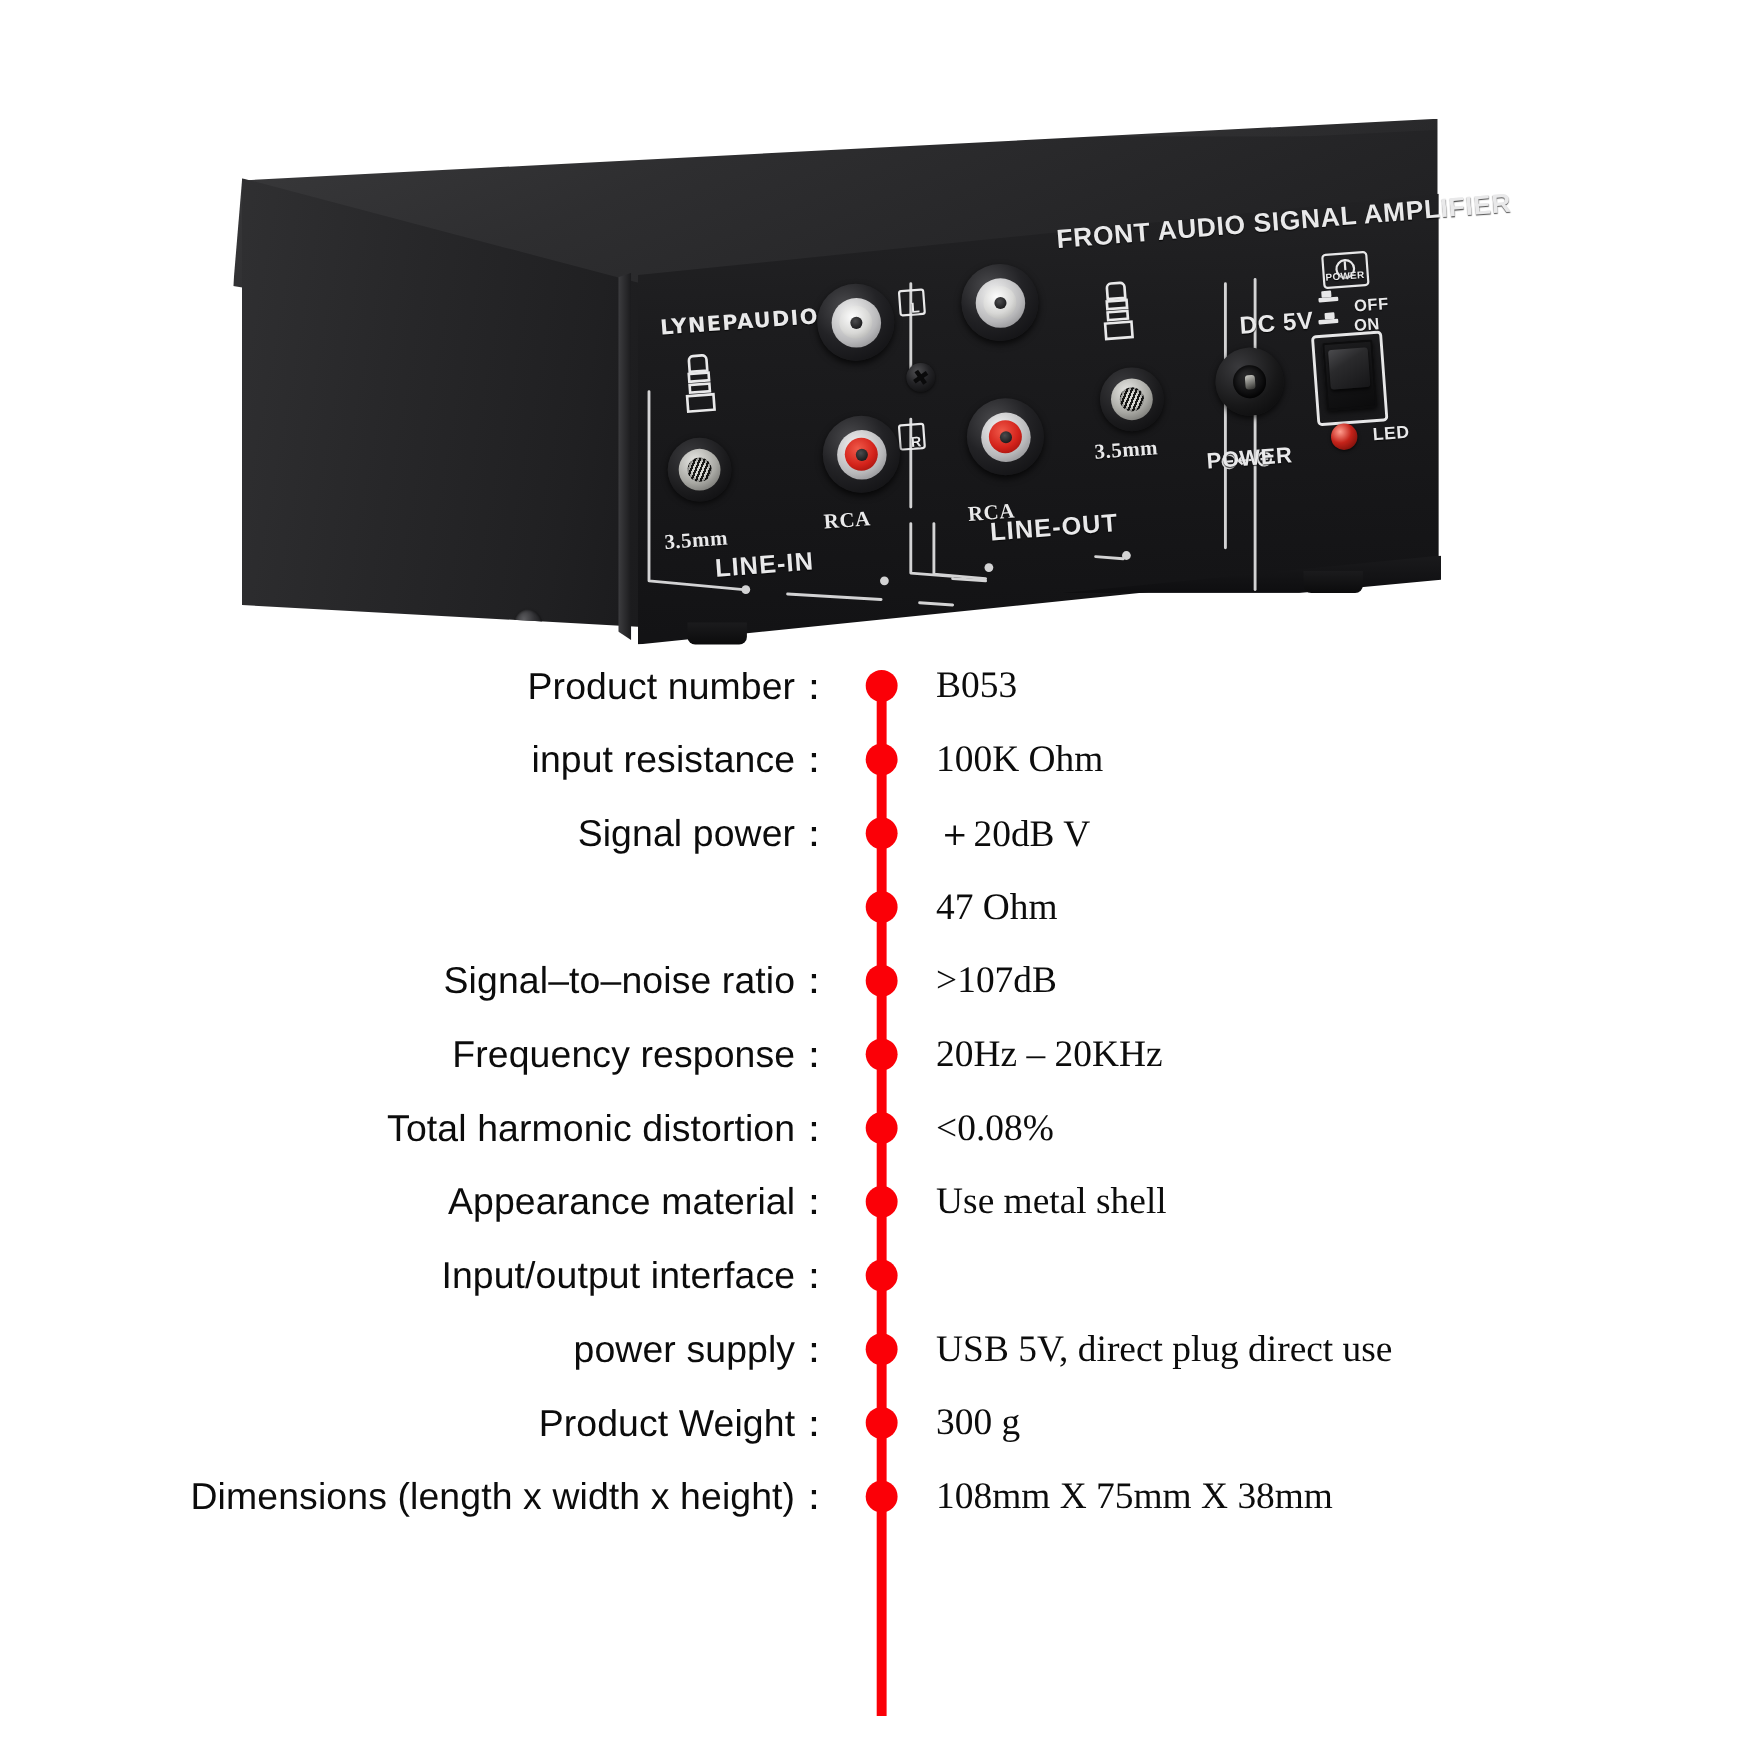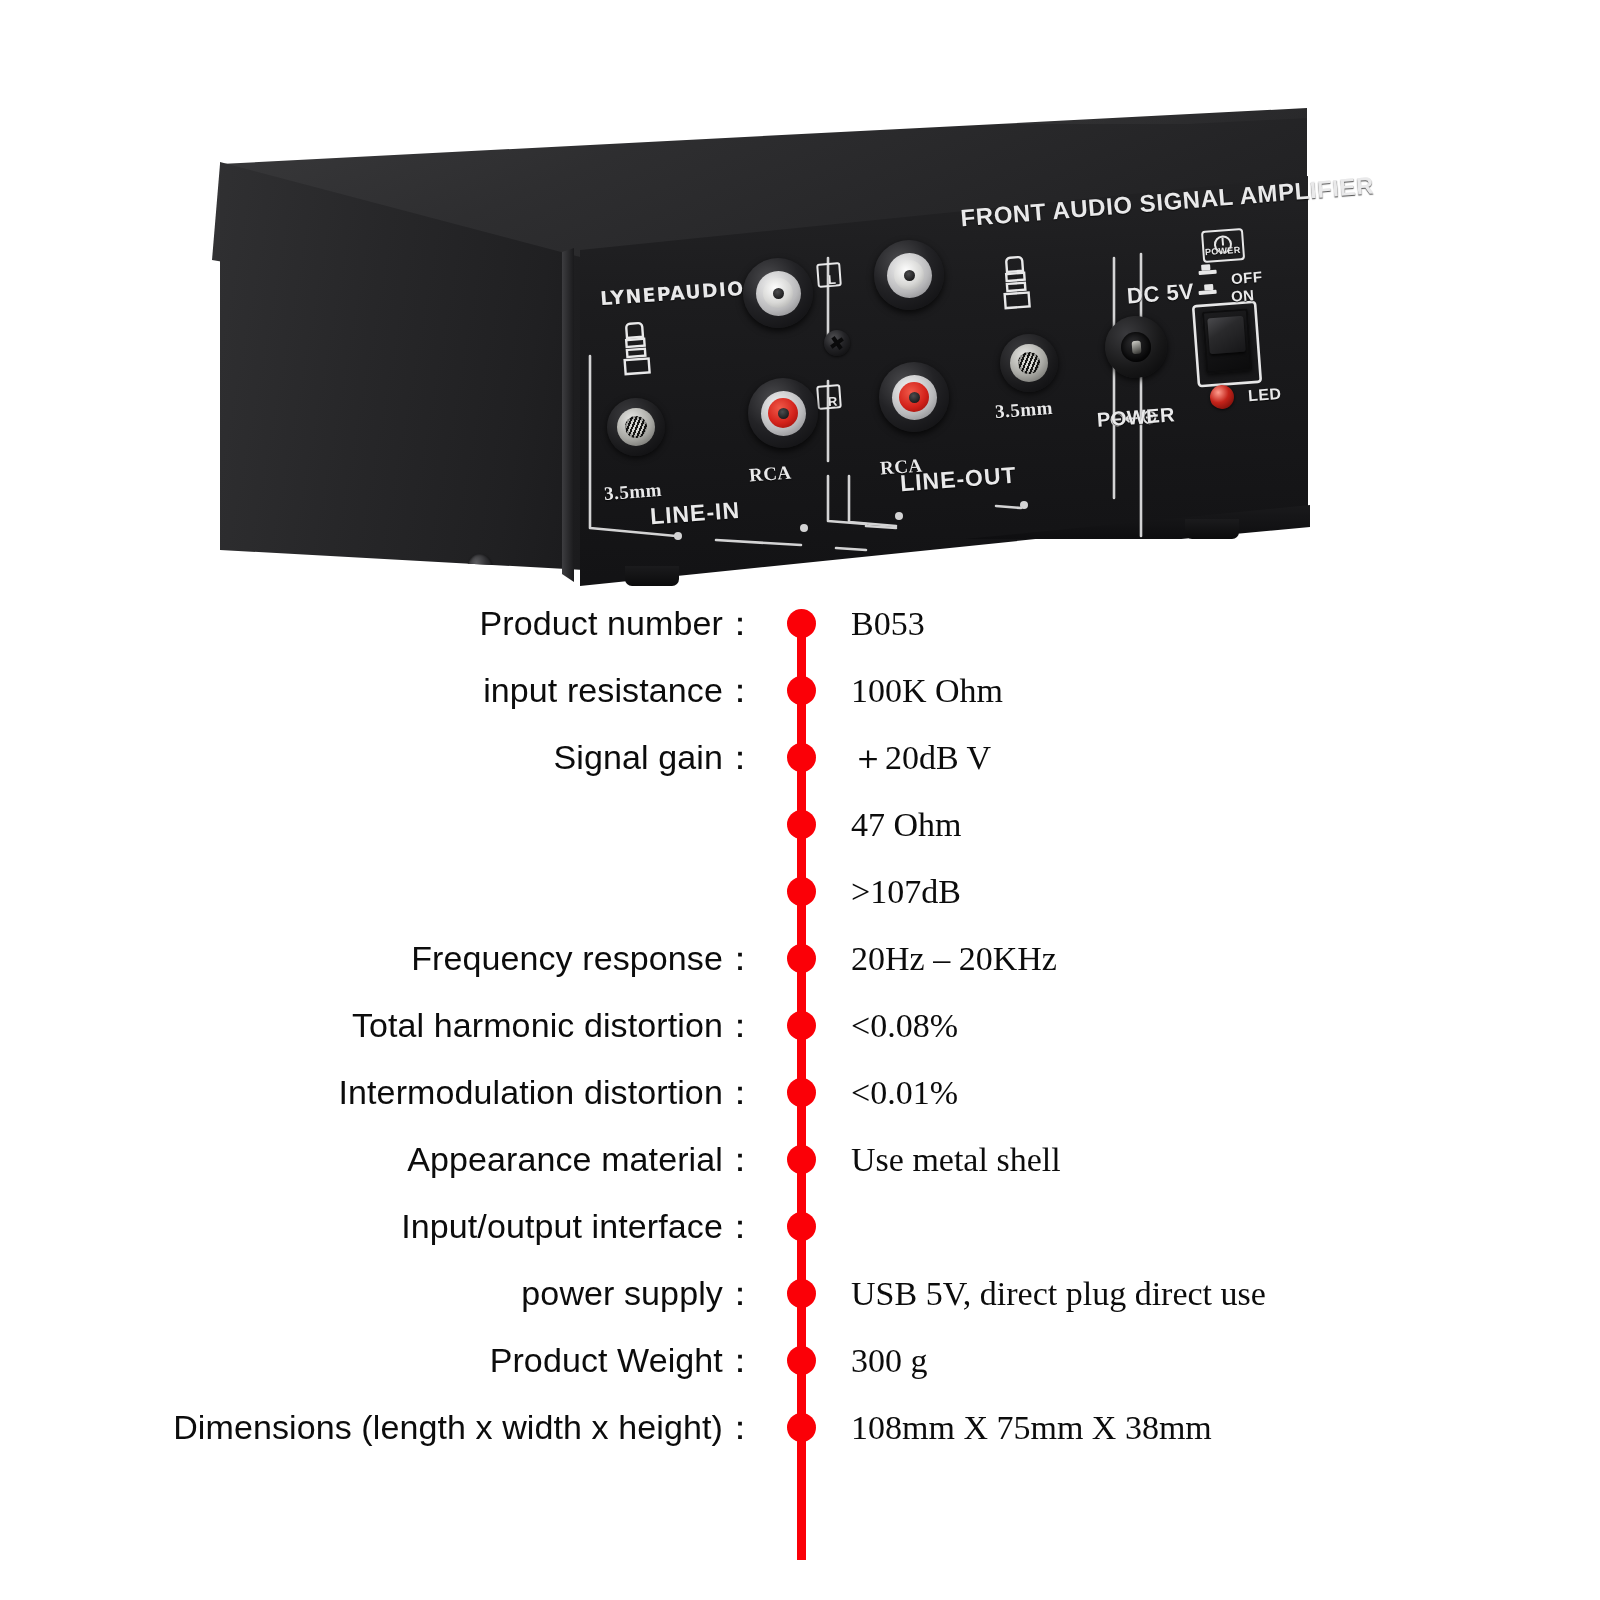--- a/index.html
+++ b/index.html
@@ -490,46 +490,42 @@
         <div class="spec-label">Product number：</div>
         <div class="spec-dot"></div>
         <div class="spec-value">B053</div>
       </div>
       <div class="spec-row">
         <div class="spec-label">input resistance：</div>
         <div class="spec-dot"></div>
         <div class="spec-value">100K Ohm</div>
       </div>
       <div class="spec-row">
-        <div class="spec-label">Signal gain：</div>
+        <div class="spec-label">Signal power：</div>
         <div class="spec-dot"></div>
         <div class="spec-value">＋20dB V</div>
       </div>
       <div class="spec-row">
         <div class="spec-dot"></div>
         <div class="spec-value">47 Ohm</div>
       </div>
       <div class="spec-row">
+        <div class="spec-label">Signal–to–noise ratio：</div>
         <div class="spec-dot"></div>
         <div class="spec-value">&gt;107dB</div>
       </div>
       <div class="spec-row">
         <div class="spec-label">Frequency response：</div>
         <div class="spec-dot"></div>
         <div class="spec-value">20Hz – 20KHz</div>
       </div>
       <div class="spec-row">
         <div class="spec-label">Total harmonic distortion：</div>
         <div class="spec-dot"></div>
         <div class="spec-value">&lt;0.08%</div>
-      </div>
-      <div class="spec-row">
-        <div class="spec-label">Intermodulation distortion：</div>
-        <div class="spec-dot"></div>
-        <div class="spec-value">&lt;0.01%</div>
       </div>
       <div class="spec-row">
         <div class="spec-label">Appearance material：</div>
         <div class="spec-dot"></div>
         <div class="spec-value">Use metal shell</div>
       </div>
       <div class="spec-row">
         <div class="spec-label">Input/output interface：</div>
         <div class="spec-dot"></div>
       </div>

